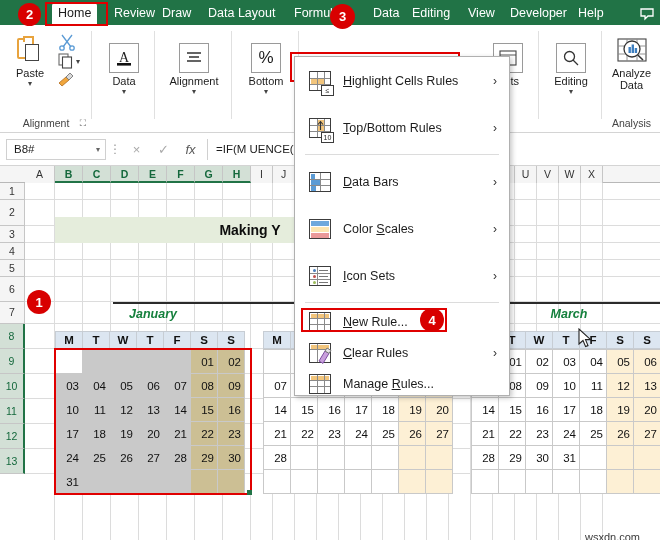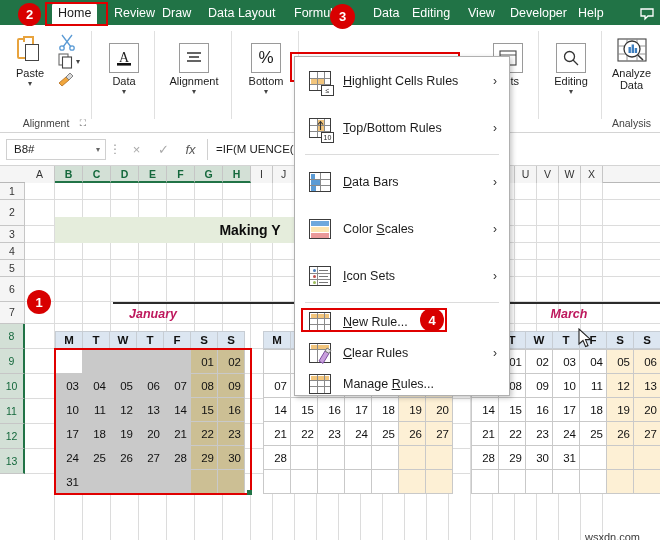--- a/index.html
+++ b/index.html
@@ -180,21 +180,21 @@
     position:absolute; background:#e5eddc; display:flex; align-items:center;
     justify-content:center; font-size:14px; font-weight:bold; color:#0d0d0d;
     white-space:nowrap;
   }
   .pbreak{ position:absolute; height:0; border-top:1px solid #2b2b2b; border-bottom:1px solid #2b2b2b;}
 
   
   .cal{ position:absolute; }
   .cal-title{
     position:absolute; width:100%; text-align:center;
-    font-size:12.5px; font-style:italic; font-weight:bold; color:#be185d;
+    font-size:12.5px; font-style:italic; font-weight:bold; color:#15803d;
   }
   .dow{ position:absolute; display:flex; }
   .dow div{
     width:28px; height:18px; line-height:17px; text-align:center;
     font-size:11.5px; font-weight:bold; color:#111;
     background:#dce6f1; border:1px solid #c7cdd4; margin-left:-1px;
   }
   .dow div:first-child{ margin-left:0;}
   .weeks{ position:absolute; }
   .wk{ display:flex; margin-top:-1px;}

